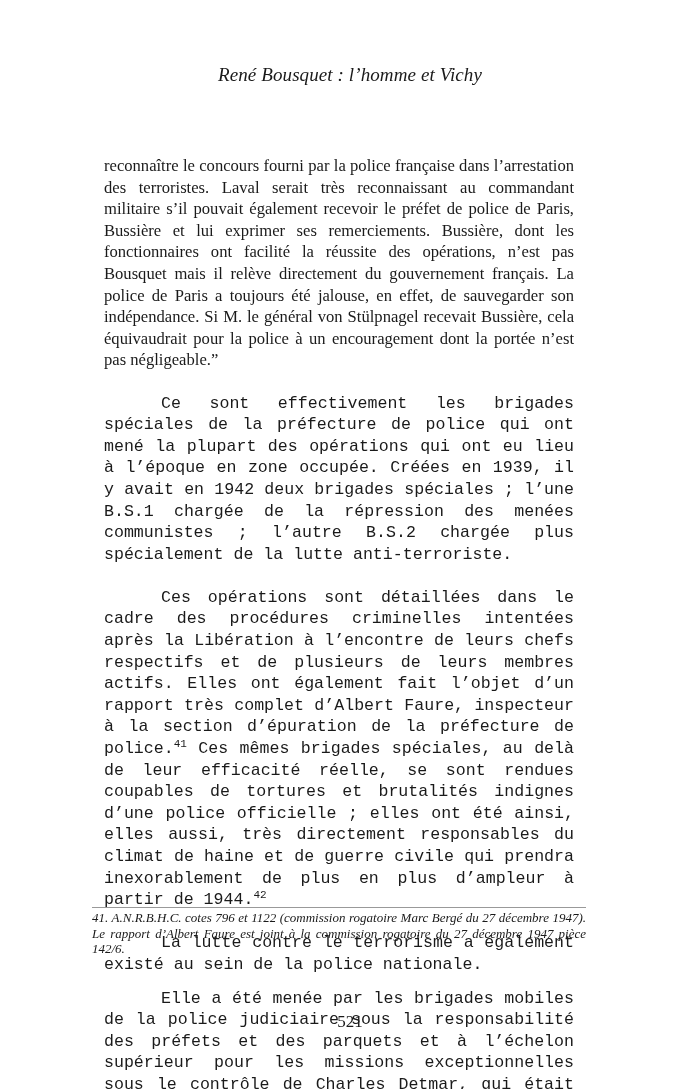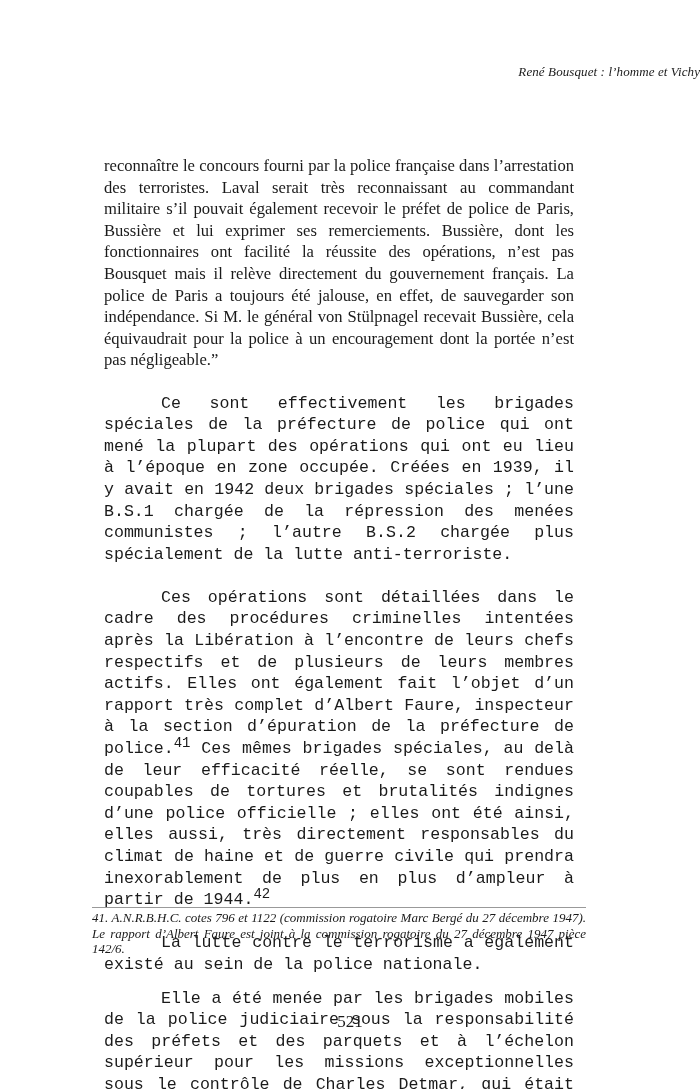--- a/index.html
+++ b/index.html
@@ -13,23 +13,23 @@
       position: relative;
       overflow: hidden;
       color: #1a1a1a;
       font-family: "Liberation Serif", "DejaVu Serif", serif;
     }
     .running-head {
       position: absolute;
       top: 64px;
       left: 0;
       width: 700px;
-      text-align: right;
+      text-align: center;
       font-style: italic;
-      font-size: 13px;
+      font-size: 19px;
       letter-spacing: 0.1px;
       color: #1a1a1a;
     }
     .body-text {
       position: absolute;
       top: 143px;
       left: 92px;
       width: 494px;
       font-size: 16.6px;
       line-height: 21.6px;
@@ -40,21 +40,21 @@
       margin: 12px;
     }
     .body-text p.indent {
       text-indent: 57px;
       font-family: Liberation Mono, monospace;
     }
     .body-text p.gap {
       margin-top: 21.6px;
     }
     sup {
-      font-size: 14px;
+      font-size: 11px;
       line-height: 0;
       vertical-align: 6px;
     }
     .footnote-rule {
       position: absolute;
       top: 907px;
       left: 92px;
       width: 494px;
       height: 0;
       border-top: 1.6px solid #999999;

